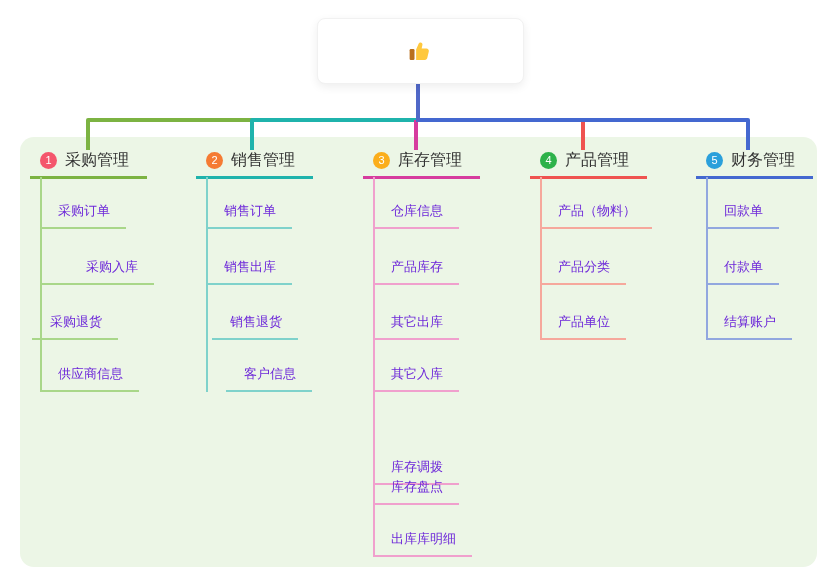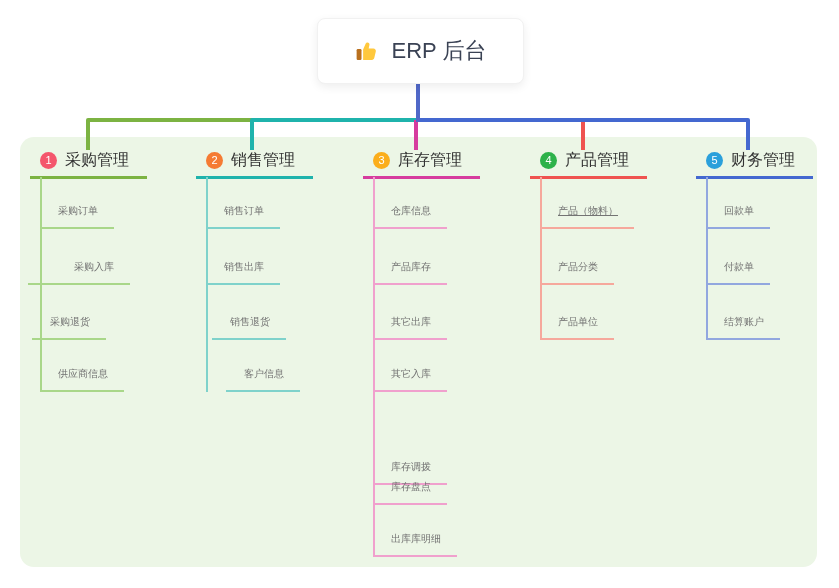--- a/index.html
+++ b/index.html
@@ -20,22 +20,22 @@
   .topic { position:absolute; width:117px; height:24px; box-sizing:content-box;
            padding-bottom:4px; border-bottom:3px solid;
            display:flex; align-items:center; gap:8px; padding-left:10px; width:107px; }
   .topic .title { font-size:16px; color:#333333; white-space:nowrap; }
   .badge { width:17px; height:17px; border-radius:50%; flex:0 0 17px;
            display:flex; align-items:center; justify-content:center;
            color:#ffffff; font-size:11px; line-height:1; }
 
   .vline { position:absolute; width:2px; }
 
-  .item { position:absolute; white-space:nowrap; font-size:10px; line-height:19px;
-          color:#737373; padding:0 16px 7px 18px; border-bottom:2px solid; }
+  .item { position:absolute; white-space:nowrap; font-size:13px; line-height:19px;
+          color:#6d28d9; padding:0 16px 7px 18px; border-bottom:2px solid; }
 </style>
 </head>
 <body>
 
 <div id="stage">
   <div id="panel"></div>
 
   <svg id="connectors" width="839" height="588" viewBox="0 0 839 588" fill="none">
       <path d="M 88 150 L 88 120 L 418 120" stroke="#7CB342" stroke-width="4" stroke-linejoin="round" fill="none"></path>
       <path d="M 252 150 L 252 120 L 418 120" stroke="#1FB3AC" stroke-width="4" stroke-linejoin="round" fill="none"></path>
@@ -43,31 +43,30 @@
       <path d="M 748 150 L 748 120 L 418 120" stroke="#4468D0" stroke-width="4" stroke-linejoin="round" fill="none"></path>
       <path d="M 416 120 L 416 150" stroke="#D63C9E" stroke-width="4" fill="none"></path>
       <path d="M 418 82 L 418 122" stroke="#5068C8" stroke-width="4" fill="none"></path>
     </svg>
 
   <div id="root-node">
     <svg width="26" height="26" viewBox="0 0 32 32">
       <rect x="2" y="13.5" width="6" height="13.5" rx="1.5" fill="#B9701E"></rect>
       <path d="M10 27h10.8c1.4 0 2.6-.95 2.9-2.3l1.9-8.1c.4-1.9-1-3.6-2.9-3.6h-5.9l1-4.6c.3-1.5-.8-3-2.4-3-.9 0-1.8.5-2.2 1.4L10 14z" fill="#FFC83D"></path>
     </svg>
-    <span>ERP 后台</span>
   </div>
 
   <div id="branches">
       <div class="topic" style="left: 30px; top: 148px; border-bottom-color: rgb(124, 179, 66);">
         <span class="badge" style="background: rgb(244, 86, 108);">1</span>
         <span class="title">采购管理</span>
       </div>
       <div class="vline" style="left: 40px; top: 177px; height: 215px; background: rgb(169, 215, 137);"></div>
       <div class="item" style="left: 40px; top: 201px; border-bottom-color: rgb(169, 215, 137);">采购订单</div>
-      <div class="item" style="left: 28px; top: 257px; border-bottom-color: rgb(169, 215, 137); padding-left: 46px;">采购入库</div>
+      <div class="item" style="left: 40px; top: 257px; border-bottom-color: rgb(169, 215, 137); padding-left: 46px;">采购入库</div>
       <div class="item" style="left: 32px; top: 312px; border-bottom-color: rgb(169, 215, 137);">采购退货</div>
       <div class="item" style="left: 40px; top: 364px; border-bottom-color: rgb(169, 215, 137);">供应商信息</div>
       <div class="topic" style="left: 196px; top: 148px; border-bottom-color: rgb(31, 179, 172);">
         <span class="badge" style="background: rgb(245, 123, 51);">2</span>
         <span class="title">销售管理</span>
       </div>
       <div class="vline" style="left: 206px; top: 177px; height: 215px; background: rgb(127, 210, 203);"></div>
       <div class="item" style="left: 206px; top: 201px; border-bottom-color: rgb(127, 210, 203);">销售订单</div>
       <div class="item" style="left: 206px; top: 257px; border-bottom-color: rgb(127, 210, 203);">销售出库</div>
       <div class="item" style="left: 212px; top: 312px; border-bottom-color: rgb(127, 210, 203);">销售退货</div>
@@ -82,21 +81,21 @@
       <div class="item" style="left: 373px; top: 312px; border-bottom-color: rgb(240, 160, 205);">其它出库</div>
       <div class="item" style="left: 373px; top: 364px; border-bottom-color: rgb(240, 160, 205);">其它入库</div>
       <div class="item" style="left: 373px; top: 421px; border-bottom-color: rgb(240, 160, 205); margin-top: 36px;">库存调拨</div>
       <div class="item" style="left: 373px; top: 477px; border-bottom-color: rgb(240, 160, 205);">库存盘点</div>
       <div class="item" style="left: 373px; top: 529px; border-bottom-color: rgb(240, 160, 205);">出库库明细</div>
       <div class="topic" style="left: 530px; top: 148px; border-bottom-color: rgb(239, 83, 80);">
         <span class="badge" style="background: rgb(45, 178, 74);">4</span>
         <span class="title">产品管理</span>
       </div>
       <div class="vline" style="left: 540px; top: 177px; height: 163px; background: rgb(246, 168, 156);"></div>
-      <div class="item" style="left: 540px; top: 201px; border-bottom-color: rgb(246, 168, 156); text-decoration: underline;">产品（物料）</div>
+      <div class="item" style="left: 540px; top: 201px; border-bottom-color: rgb(246, 168, 156);">产品（物料）</div>
       <div class="item" style="left: 540px; top: 257px; border-bottom-color: rgb(246, 168, 156);">产品分类</div>
       <div class="item" style="left: 540px; top: 312px; border-bottom-color: rgb(246, 168, 156);">产品单位</div>
       <div class="topic" style="left: 696px; top: 148px; border-bottom-color: rgb(68, 104, 208);">
         <span class="badge" style="background: rgb(43, 160, 219);">5</span>
         <span class="title">财务管理</span>
       </div>
       <div class="vline" style="left: 706px; top: 177px; height: 163px; background: rgb(146, 167, 223);"></div>
       <div class="item" style="left: 706px; top: 201px; border-bottom-color: rgb(146, 167, 223);">回款单</div>
       <div class="item" style="left: 706px; top: 257px; border-bottom-color: rgb(146, 167, 223);">付款单</div>
       <div class="item" style="left: 706px; top: 312px; border-bottom-color: rgb(146, 167, 223);">结算账户</div>

